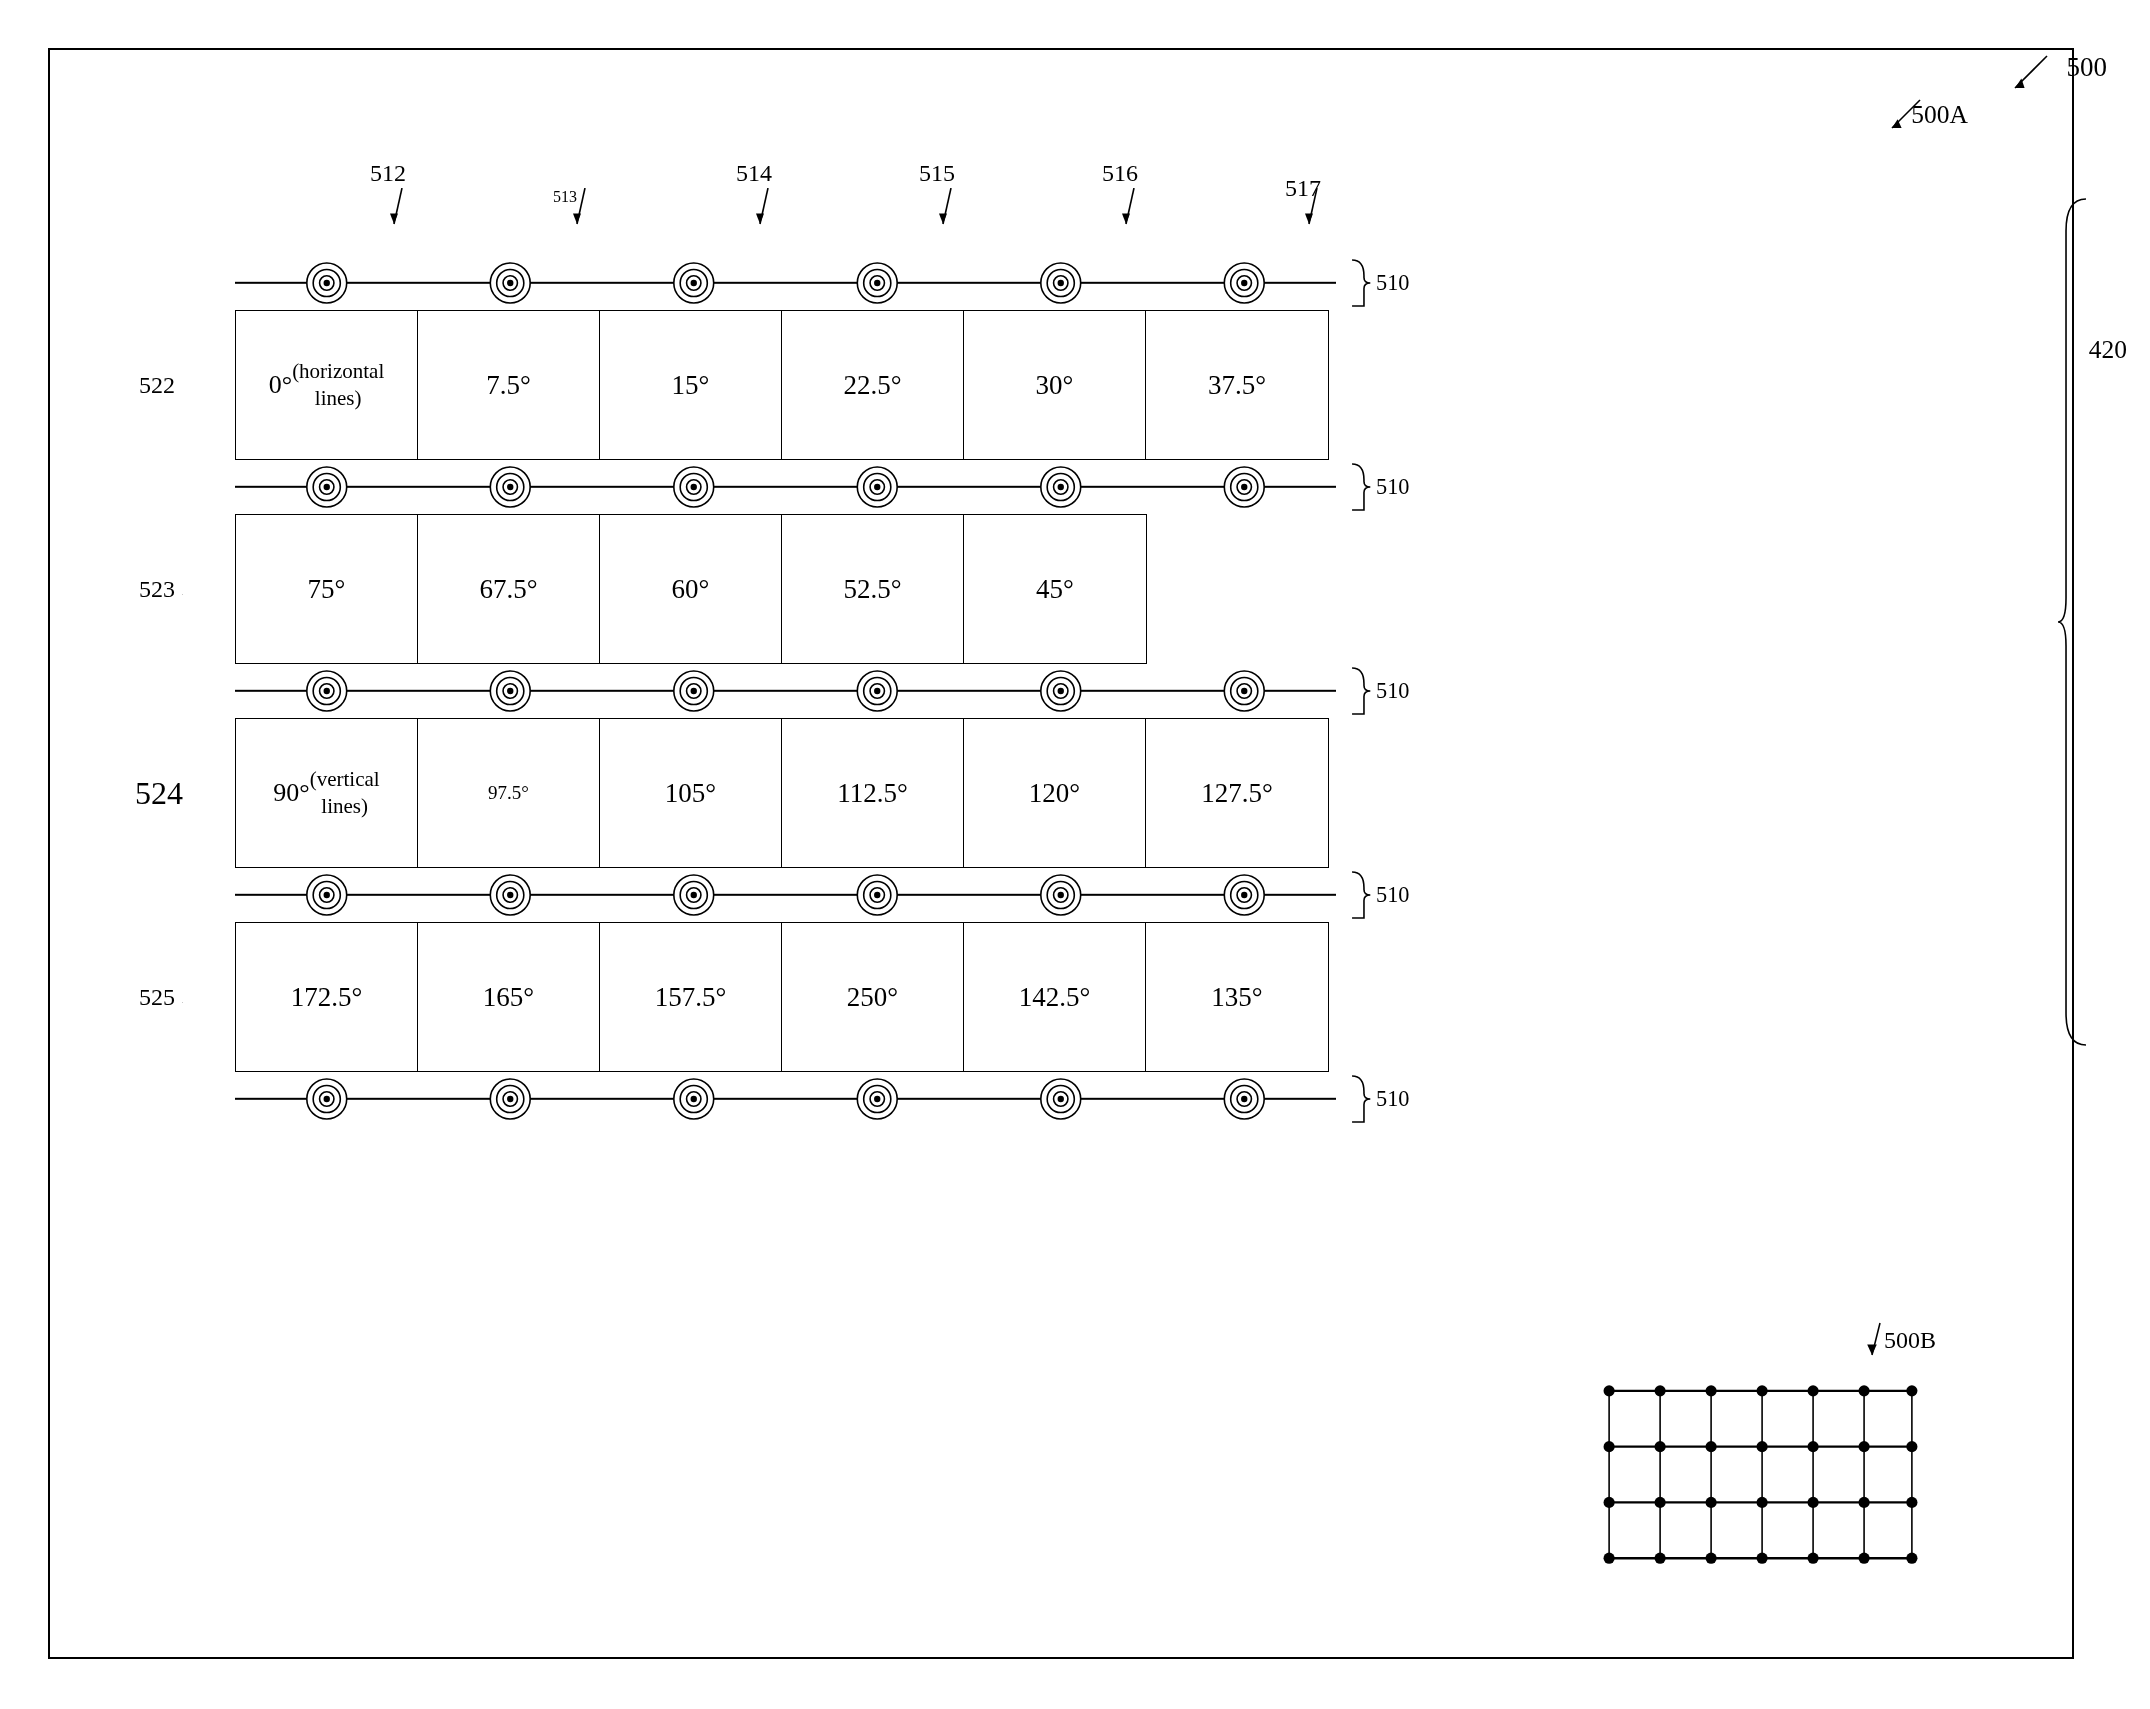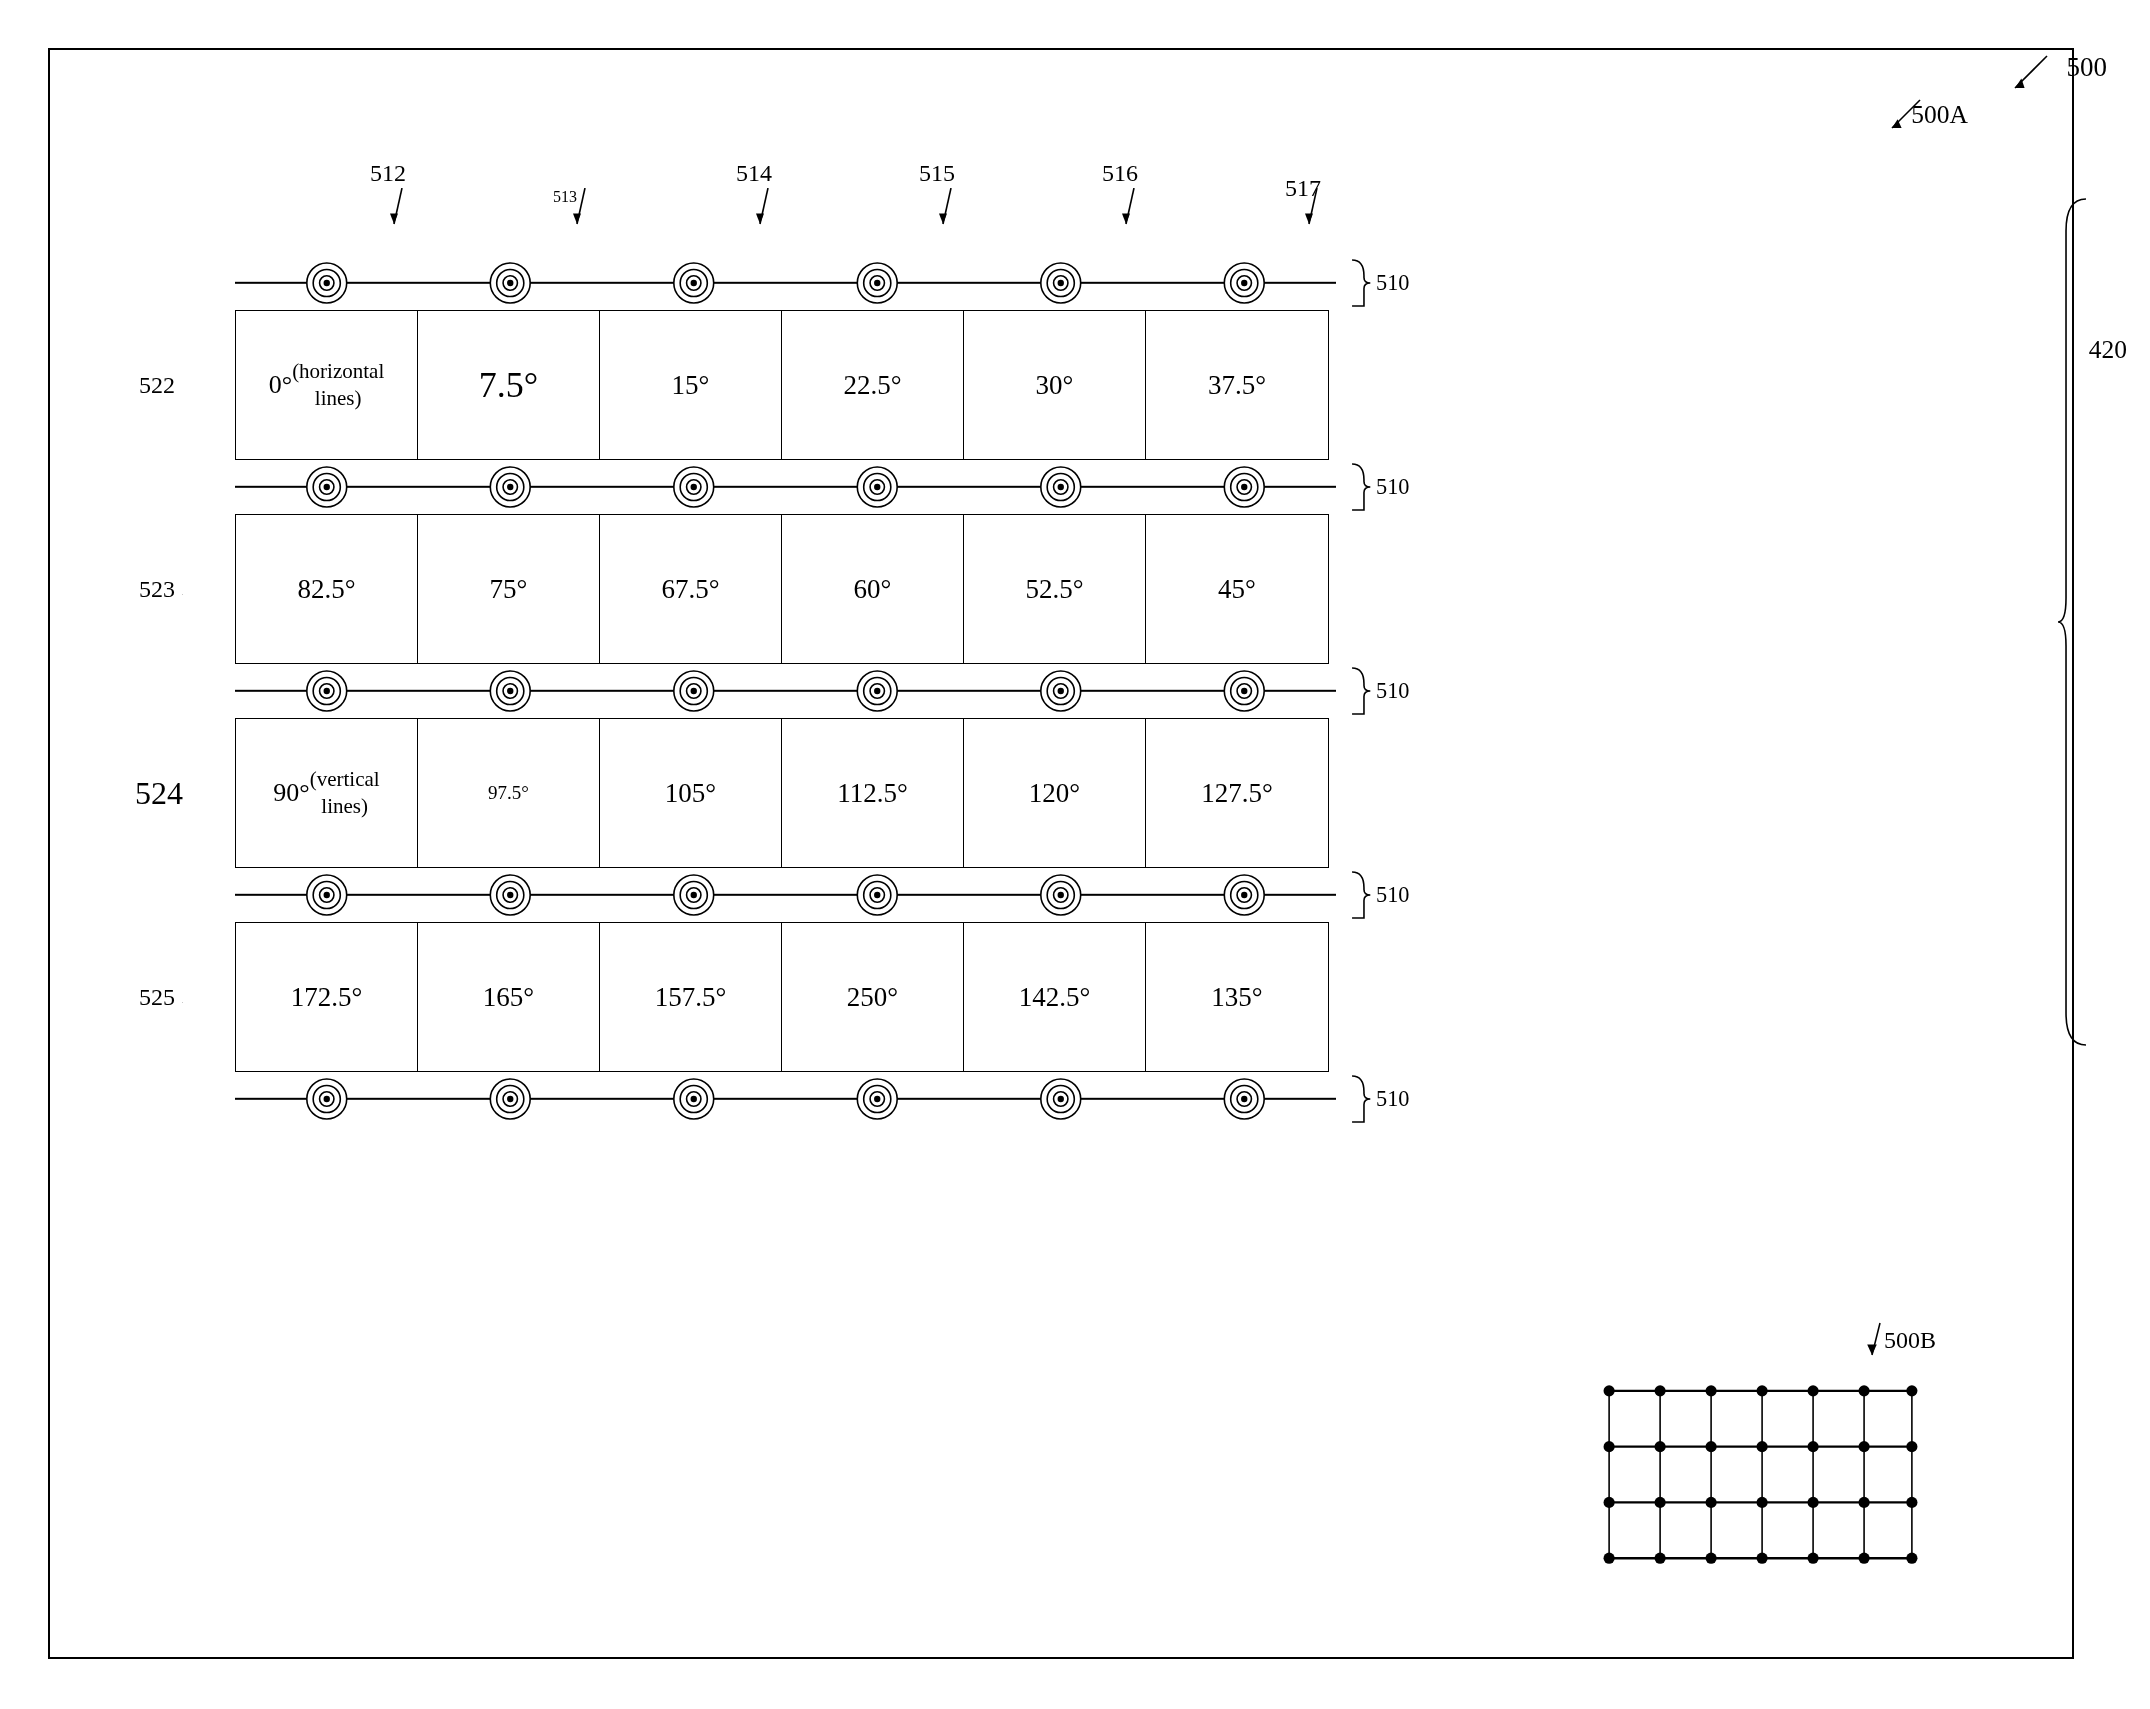--- a/index.html
+++ b/index.html
@@ -159,21 +159,21 @@
       </div>
       <svg width="40" height="28" viewBox="0 0 7 35">
         <line x1="40" y1="5" x2="10" y2="25" stroke="#000" stroke-width="2"></line>
         <polygon points="10,25 18,18 18,28" fill="#000"></polygon>
       </svg>
     </div>
     <div style="width:48px;"></div>
 
     <div style="display:flex; border:1.6px solid #000;">
       <div style="width:182px; height:148px; border-right:1.6px solid #000; display:flex; align-items:center; justify-content:center; font-size:26px; text-align:center; line-height:1.3;">0°<br><span style="font-size:21px;">(horizontal<br>lines)</span></div>
-      <div style="width:182px; height:148px; border-right:1.6px solid #000; display:flex; align-items:center; justify-content:center; font-size:36px;">7.5°</div>
+      <div style="width:182px; height:148px; border-right:1.6px solid #000; display:flex; align-items:center; justify-content:center; font-size:27px;">7.5°</div>
       <div style="width:182px; height:148px; border-right:1.6px solid #000; display:flex; align-items:center; justify-content:center; font-size:27px;">15°</div>
       <div style="width:182px; height:148px; border-right:1.6px solid #000; display:flex; align-items:center; justify-content:center; font-size:27px;">22.5°</div>
       <div style="width:182px; height:148px; border-right:1.6px solid #000; display:flex; align-items:center; justify-content:center; font-size:27px;">30°</div>
       <div style="width:182px; height:148px; display:flex; align-items:center; justify-content:center; font-size:27px;">37.5°</div>
     </div>
   </div>
 
   <div style="position:relative; display:flex; align-items:center; height:54px;">
     <div style="width:96px;"></div>
     <div style="position:relative; width:1101px; height:54px; display:flex; align-items:center;">
@@ -225,21 +225,20 @@
       <div>
         <span>523</span>
       </div>
       <svg width="40" height="28" viewBox="0 0 10 35">
         <line x1="40" y1="5" x2="10" y2="25" stroke="#000" stroke-width="2"></line>
         <polygon points="10,25 18,18 18,28" fill="#000"></polygon>
       </svg>
     </div>
     <div style="width:48px;"></div>
     <div style="display:flex; border:1.6px solid #000;">
-      <div style="width:182px; height:148px; border-right:1.6px solid #000; display:flex; align-items:center; justify-content:center; font-size:27px;">82.5°</div>
       <div style="width:182px; height:148px; border-right:1.6px solid #000; display:flex; align-items:center; justify-content:center; font-size:27px;">75°</div>
       <div style="width:182px; height:148px; border-right:1.6px solid #000; display:flex; align-items:center; justify-content:center; font-size:27px;">67.5°</div>
       <div style="width:182px; height:148px; border-right:1.6px solid #000; display:flex; align-items:center; justify-content:center; font-size:27px;">60°</div>
       <div style="width:182px; height:148px; border-right:1.6px solid #000; display:flex; align-items:center; justify-content:center; font-size:27px;">52.5°</div>
       <div style="width:182px; height:148px; display:flex; align-items:center; justify-content:center; font-size:27px;">45°</div>
     </div>
   </div>
 
   <div style="position:relative; display:flex; align-items:center; height:54px;">
     <div style="width:96px;"></div>

